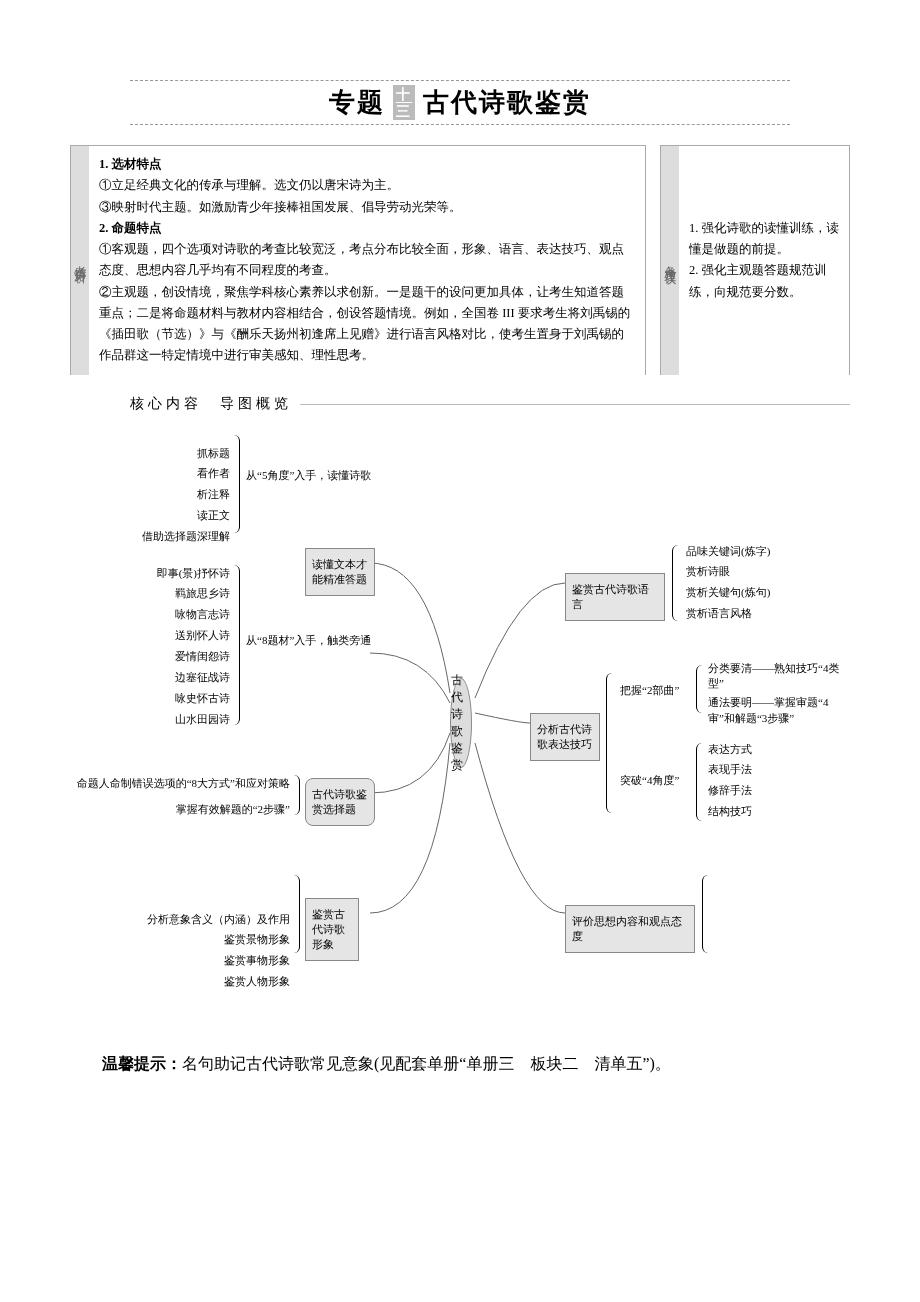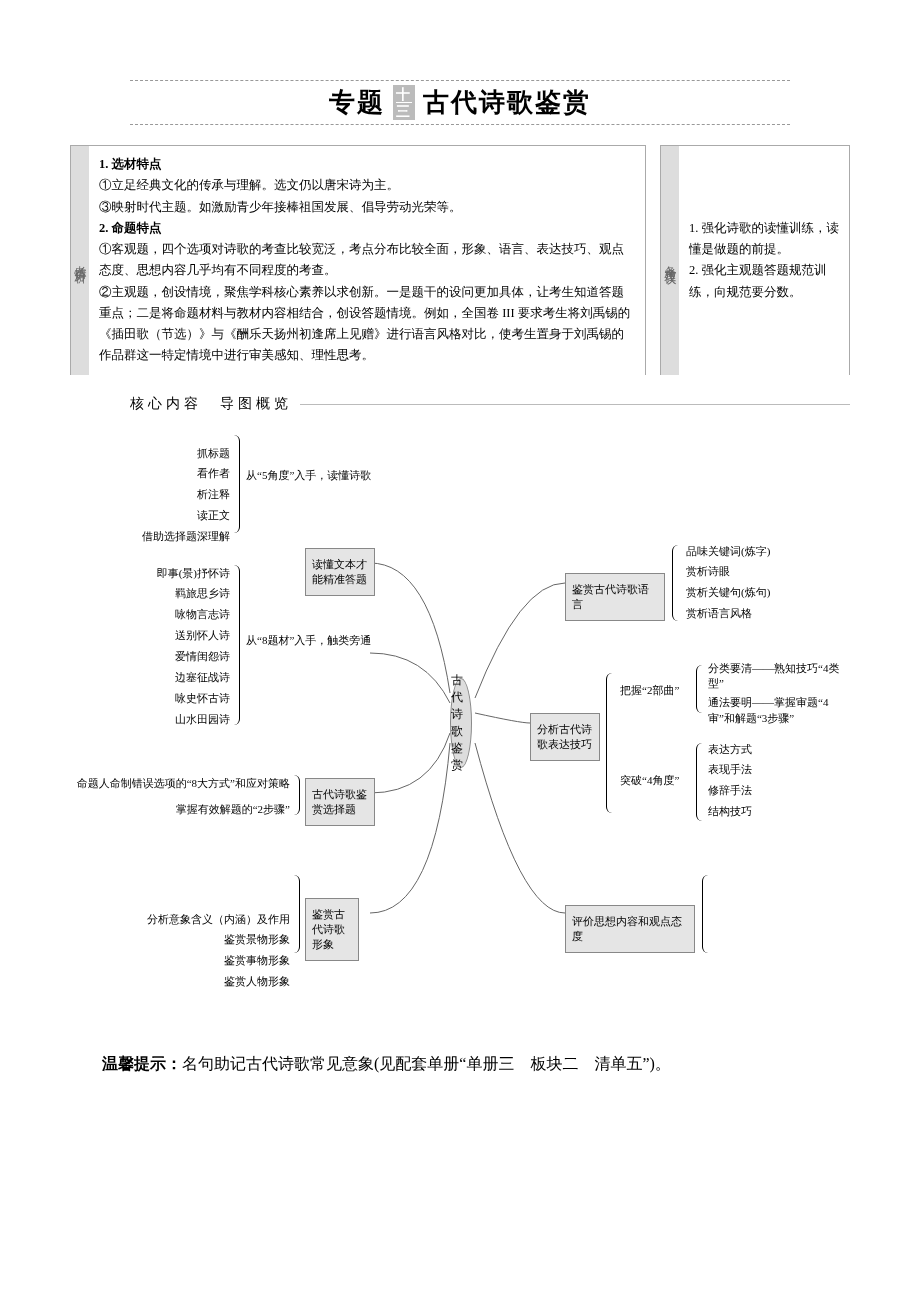--- a/index.html
+++ b/index.html
@@ -113,21 +113,21 @@
 
   <div class="node blist" style="left:20px; top:450px; text-align:right; width:200px;margin-top:36px;">
     <div>分析意象含义（内涵）及作用</div>
     <div>鉴赏景物形象</div>
     <div>鉴赏事物形象</div>
     <div>鉴赏人物形象</div>
   </div>
   <div class="node brace-l" style="left:222px; top:452px; width:8px; height:78px;"></div>
 
   <div class="node box" style="left:235px; top:125px; width:70px;">读懂文本才能精准答题</div>
-  <div class="node box" style="left:235px; top:355px; width:70px;">古代诗歌鉴赏选择题</div>
+  <div class="node box" style="left:235px; top:355px; width:70px;border-radius:8px;">古代诗歌鉴赏选择题</div>
   <div class="node box" style="left:235px; top:475px; width:54px;">鉴赏古代诗歌形象</div>
 
   <div class="center-ellipse" style="left:380px; top:255px;">
     <span>古代诗歌鉴赏</span>
   </div>
 
   <div class="node box" style="left:495px; top:150px; width:100px;">鉴赏古代诗歌语言</div>
   <div class="node brace-r" style="left:602px; top:122px; width:8px; height:76px;"></div>
   <div class="node blist" style="left:616px; top:118px;">
     <div>品味关键词(炼字)</div>

